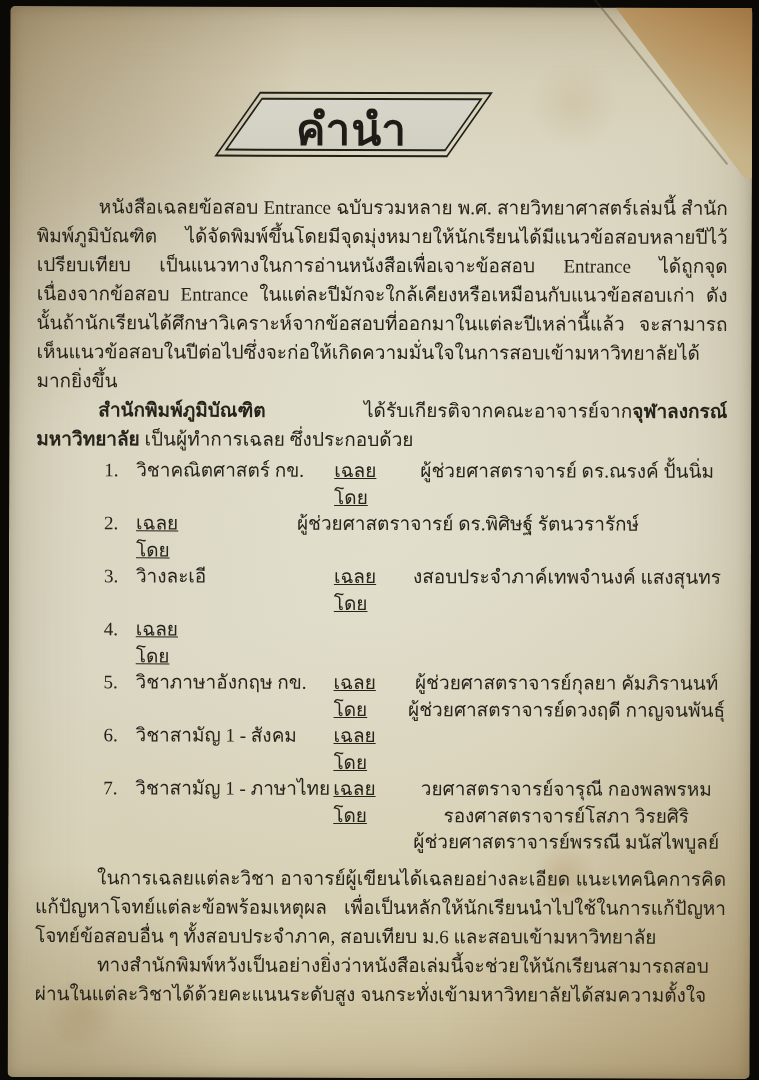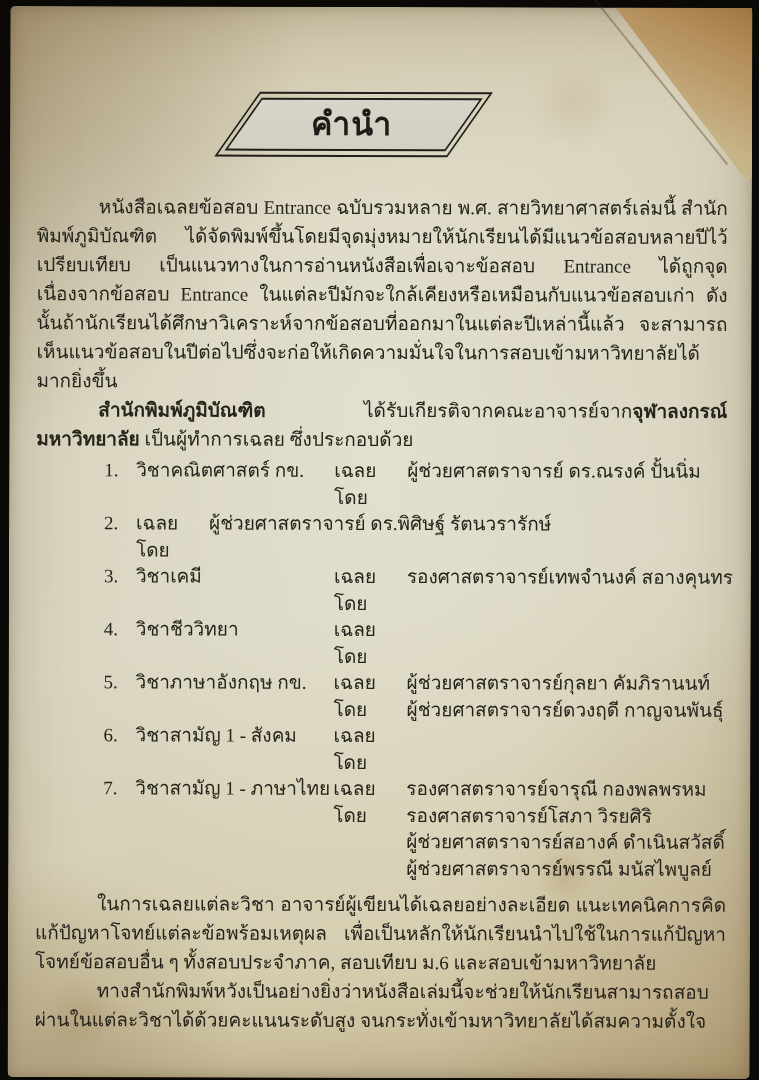--- a/index.html
+++ b/index.html
@@ -60,26 +60,26 @@
   }
   .title-plaque::after {
     content: "";
     position: absolute;
     inset: 4px;
     border: 2px solid #20201b;
     background: linear-gradient(180deg, #d7d5c9, #d2d0c2);
   }
   .title-text {
     position: absolute;
-    left: 227px; top: 80px;
+    left: 227px; top: 86px;
     width: 229px; height: 72px;
     display: flex;
     align-items: center;
     justify-content: center;
-    font-size: 32px;
+    font-size: 44px;
     font-weight: bold;
     color: #1d1c17;
     letter-spacing: 1px;
     z-index: 2;
   }
 
   
   .content {
     position: absolute;
     left: 27px; right: 24px; top: 186px;
@@ -93,22 +93,22 @@
     text-align: justify;
     text-indent: 62px;
   }
   .bold { font-weight: bold; }
 
   
   .subject-list { margin: 4px 0 6px 0; }
   .subject-row { display: flex; align-items: flex-start; line-height: 26.5px; }
   .col-no      { width: 32px;  margin-left: 68px; flex: none; }
   .col-subject { width: 198px; flex: none; white-space: nowrap; font-family: Liberation Serif, serif; }
-  .col-by      { width: 73px;  flex: none; }
-  .col-names   { flex: 1; }
+  .col-by      { width: 73px;  flex: none; text-decoration: underline; }
+  .col-names   { flex: 1; text-align: center; }
   .lect        { white-space: nowrap; }
 
   .outro-gap { height: 2px; }
 </style>
 </head>
 <body>
 
 <div class="paper">
 
   <div class="corner-wedge"></div>
@@ -136,30 +136,29 @@
   <div class="subject-row">
     <div class="col-no">2.</div>
     <div class="col-by">เฉลยโดย</div>
     <div class="col-names">
             <div class="lect">ผู้ช่วยศาสตราจารย์ ดร.พิศิษฐ์  รัตนวรารักษ์</div>
           </div>
   </div>
 
   <div class="subject-row">
     <div class="col-no">3.</div>
-    <div class="col-subject">วิชาเคมี</div>
+    <div class="col-subject">วิางละเอี</div>
     <div class="col-by">เฉลยโดย</div>
     <div class="col-names">
-            <div class="lect">รองศาสตราจารย์เทพจำนงค์  สอางคุนทร</div>
+            <div class="lect">งสอบประจำภาค์เทพจำนงค์  แสงสุนทร</div>
           </div>
   </div>
 
   <div class="subject-row">
     <div class="col-no">4.</div>
-    <div class="col-subject">วิชาชีววิทยา</div>
     <div class="col-by">เฉลยโดย</div>
   </div>
 
   <div class="subject-row">
     <div class="col-no">5.</div>
     <div class="col-subject">วิชาภาษาอังกฤษ กข.</div>
     <div class="col-by">เฉลยโดย</div>
     <div class="col-names">
             <div class="lect">ผู้ช่วยศาสตราจารย์กุลยา  คัมภิรานนท์</div>
             <div class="lect">ผู้ช่วยศาสตราจารย์ดวงฤดี  กาญจนพันธุ์</div>
@@ -170,23 +169,22 @@
     <div class="col-no">6.</div>
     <div class="col-subject">วิชาสามัญ 1 - สังคม</div>
     <div class="col-by">เฉลยโดย</div>
   </div>
 
   <div class="subject-row">
     <div class="col-no">7.</div>
     <div class="col-subject">วิชาสามัญ 1 - ภาษาไทย</div>
     <div class="col-by">เฉลยโดย</div>
     <div class="col-names">
-            <div class="lect">รองศาสตราจารย์จารุณี  กองพลพรหม</div>
+            <div class="lect">วยศาสตราจารย์จารุณี  กองพลพรหม</div>
             <div class="lect">รองศาสตราจารย์โสภา  วิรยศิริ</div>
-            <div class="lect">ผู้ช่วยศาสตราจารย์สอางค์  ดำเนินสวัสดิ์</div>
             <div class="lect">ผู้ช่วยศาสตราจารย์พรรณี  มนัสไพบูลย์</div>
           </div>
   </div>
 </div>
 
     <div class="outro-gap"></div>
 
     <p class="para">ในการเฉลยแต่ละวิชา อาจารย์ผู้เขียนได้เฉลยอย่างละเอียด แนะเทคนิคการคิดแก้ปัญหาโจทย์แต่ละข้อพร้อมเหตุผล เพื่อเป็นหลักให้นักเรียนนำไปใช้ในการแก้ปัญหาโจทย์ข้อสอบอื่น ๆ ทั้งสอบประจำภาค, สอบเทียบ ม.6 และสอบเข้ามหาวิทยาลัย</p>
     <p class="para">ทางสำนักพิมพ์หวังเป็นอย่างยิ่งว่าหนังสือเล่มนี้จะช่วยให้นักเรียนสามารถสอบผ่านในแต่ละวิชาได้ด้วยคะแนนระดับสูง จนกระทั่งเข้ามหาวิทยาลัยได้สมความตั้งใจ</p>
 

